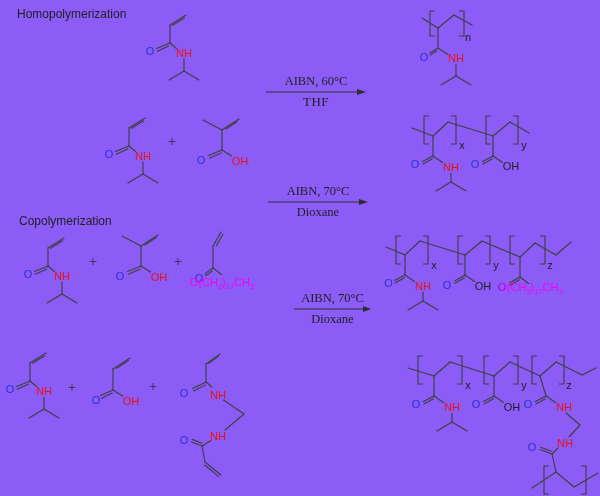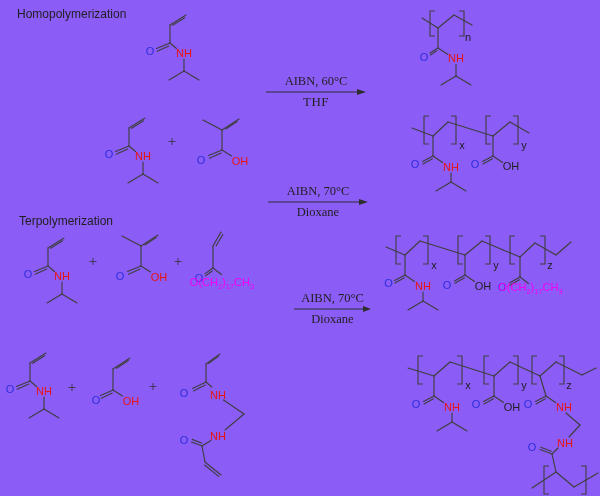--- a/index.html
+++ b/index.html
@@ -26,21 +26,21 @@
   .rxn polygon{fill:#2e2e2e;}
   .plus{position:absolute;width:16px;height:18px;line-height:18px;text-align:center;
         font:15px "Liberation Serif",serif;color:#2e2e2e;}
 </style>
 </head>
 <body>
 
 <div id="canvas">
 
   <div class="sec-title" style="left:17px;top:7px">Homopolymerization</div>
-  <div class="sec-title" style="left:19px;top:214px">Terpolymerization</div>
+  <div class="sec-title" style="left:19px;top:214px">Copolymerization</div>
 
   <svg class="mol" width="64" height="74" style="left:140px;top:13px">
     <g>
       <line x1="46" y1="2" x2="30" y2="12"></line>
         <line x1="44.6" y1="4.8" x2="32.6" y2="12.3"></line>
       <line x1="30" y1="12" x2="30" y2="30"></line>
       <line x1="30" y1="30" x2="16.5" y2="35.5"></line>
         <line x1="28.8" y1="33" x2="17.2" y2="38.2"></line>
       <line x1="30" y1="30" x2="36.5" y2="35.5"></line>
       <line x1="44" y1="46" x2="44" y2="58"></line>

